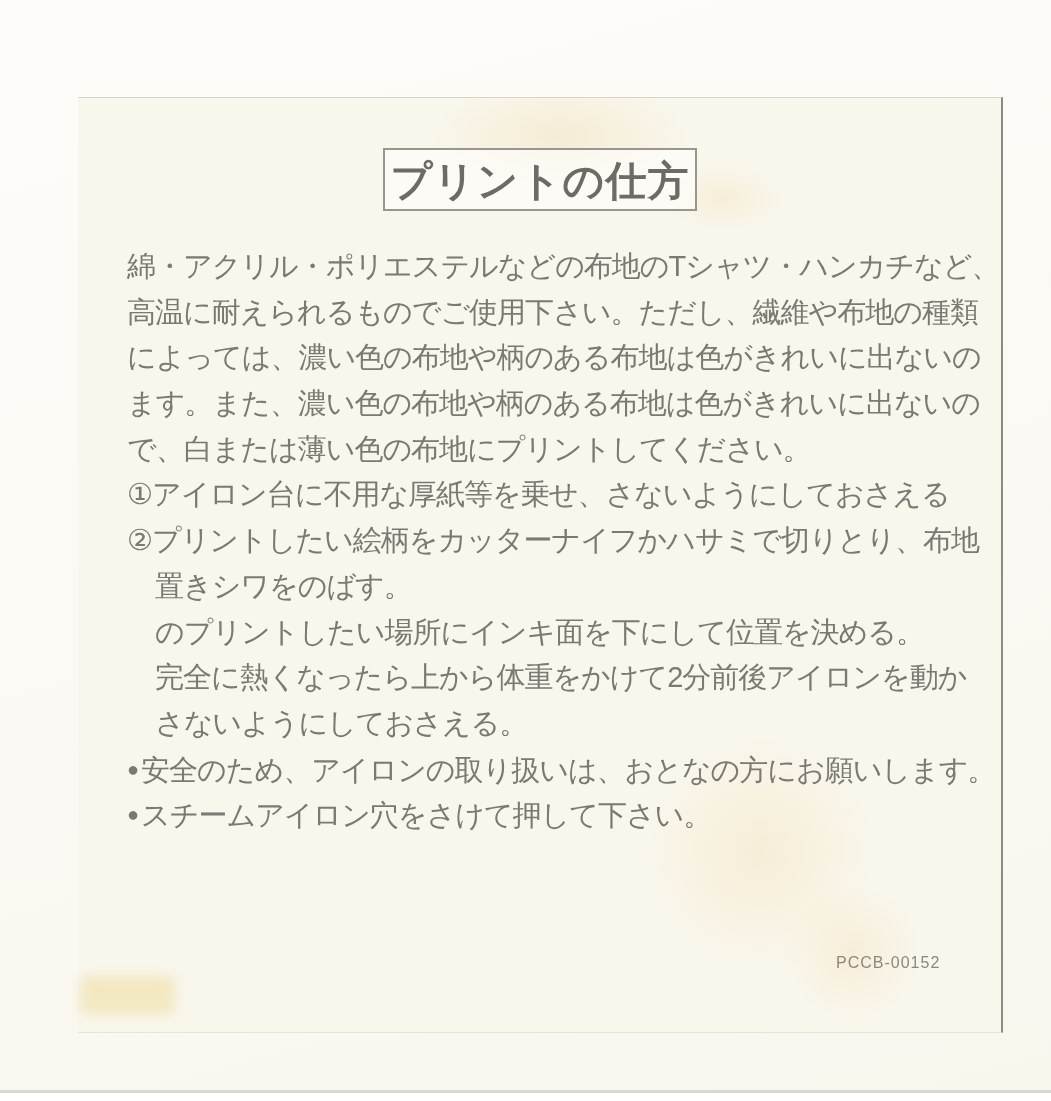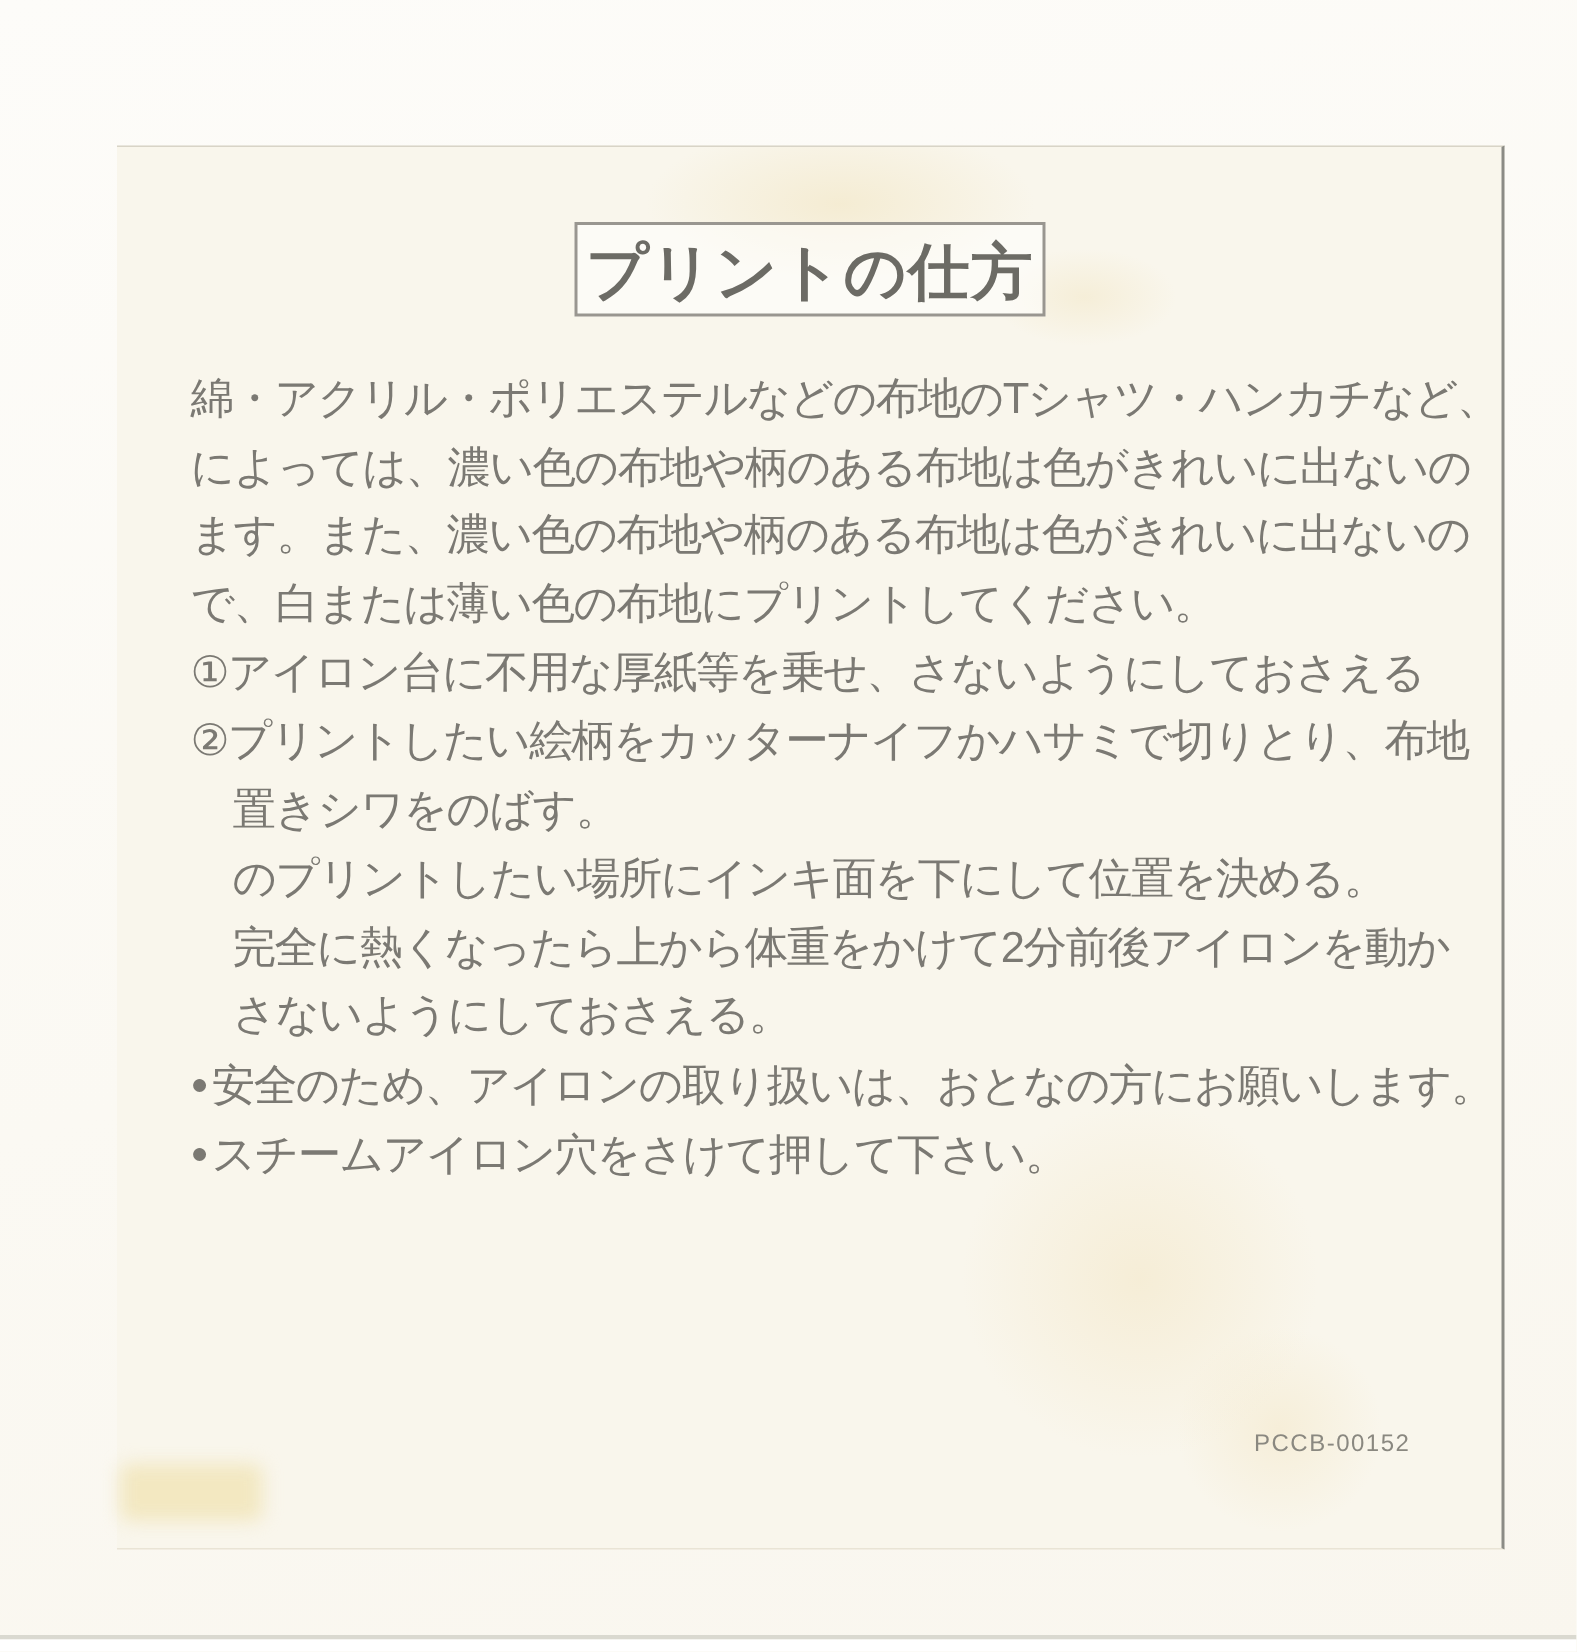--- a/index.html
+++ b/index.html
@@ -103,20 +103,21 @@
   <div class="paper">
 
     <div class="ghost-mark"></div>
 
     <div class="title-box">
       <span>プリントの仕方</span>
     </div>
 
     <div class="textblock">
       <div class="line">綿・アクリル・ポリエステルなどの布地のTシャツ・ハンカチなど、</div>
+      <div class="line">高温に耐えられるものでご使用下さい。ただし、繊維や布地の種類</div>
       <div class="line">によっては、濃い色の布地や柄のある布地は色がきれいに出ないの</div>
       <div class="line">ます。また、濃い色の布地や柄のある布地は色がきれいに出ないの</div>
       <div class="line">で、白または薄い色の布地にプリントしてください。</div>
 
       <div class="line"><span>①</span><span>アイロン台に不用な厚紙等を乗せ、さないようにしておさえる</span></div>
       <div class="line"><span>②</span><span>プリントしたい絵柄をカッターナイフかハサミで切りとり、布地</span></div>
 
       <div class="line step-cont">置きシワをのばす。</div>
       <div class="line step-cont">のプリントしたい場所にインキ面を下にして位置を決める。</div>
 

